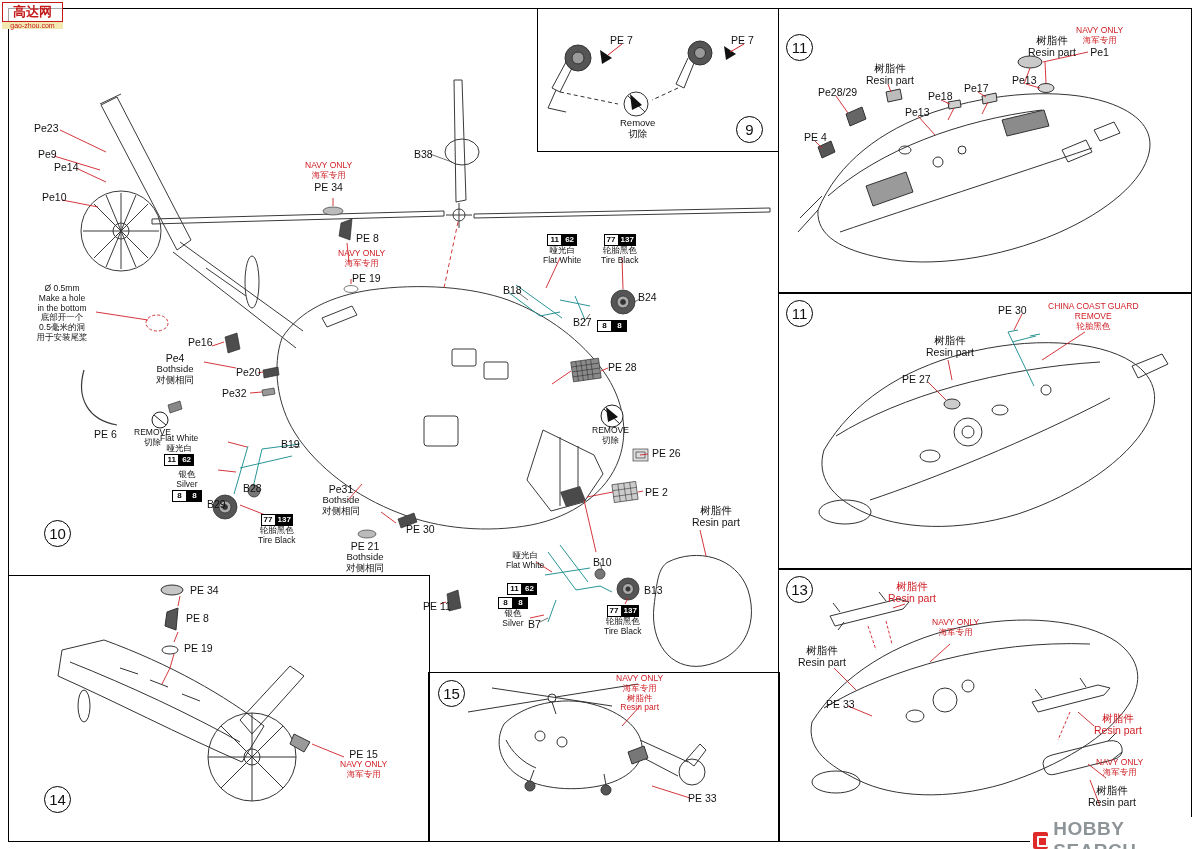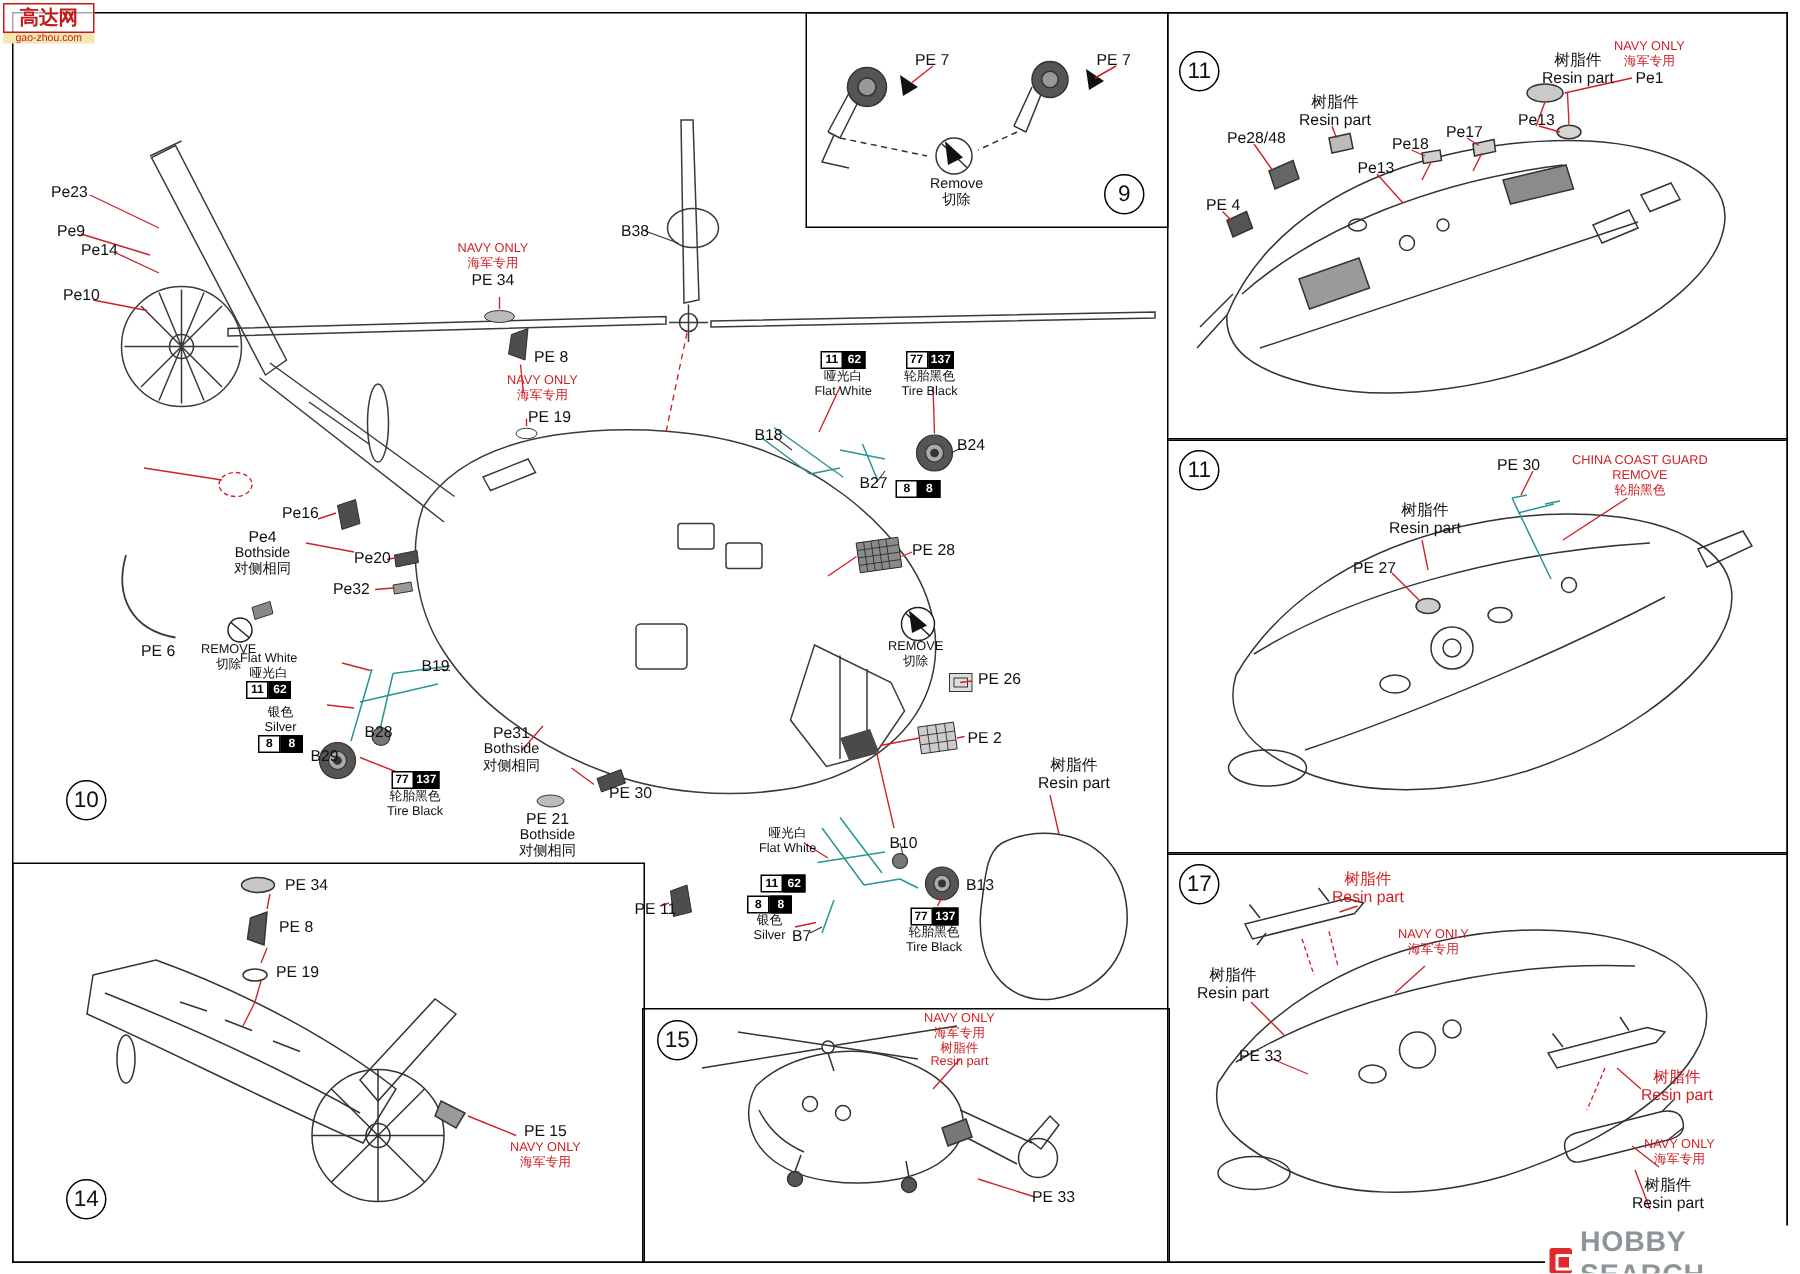--- a/index.html
+++ b/index.html
@@ -305,21 +305,21 @@
 <div class="panel" style="left:778px;top:8px;width:412px;height:284px"></div>
 <div class="panel" style="left:778px;top:292px;width:412px;height:276px"></div>
 <div class="panel" style="left:778px;top:568px;width:412px;height:272px"></div>
 <div class="panel" style="left:8px;top:575px;width:420px;height:265px"></div>
 <div class="panel" style="left:428px;top:672px;width:350px;height:168px"></div>
 
 <div class="stepnum" style="left:736px;top:116px">9</div>
 <div class="stepnum" style="left:44px;top:520px">10</div>
 <div class="stepnum" style="left:786px;top:34px">11</div>
 <div class="stepnum" style="left:786px;top:300px">11</div>
-<div class="stepnum" style="left:786px;top:576px">17</div>
+<div class="stepnum" style="left:786px;top:576px">13</div>
 <div class="stepnum" style="left:44px;top:786px">14</div>
 <div class="stepnum" style="left:438px;top:680px">15</div>
 
 <div class="lbl" style="left:34px;top:122px">Pe23</div>
 <div class="lbl" style="left:38px;top:148px">Pe9</div>
 <div class="lbl" style="left:54px;top:161px">Pe14</div>
 <div class="lbl" style="left:42px;top:191px">Pe10</div>
 
 <div class="lbl" style="left:305px;top:161px">
   <span class="ln sm red">NAVY ONLY</span>
@@ -328,20 +328,28 @@
 </div>
 
 <div class="lbl" style="left:414px;top:148px">B38</div>
 <div class="lbl" style="left:356px;top:232px">PE 8</div>
 <div class="lbl" style="left:338px;top:249px">
   <span class="ln sm red">NAVY ONLY</span>
   <span class="ln sm red">海军专用</span>
 </div>
 <div class="lbl" style="left:352px;top:272px">PE 19</div>
 
+<div class="lbl" style="left:14px;top:284px;width:96px;white-space:normal">
+  <span class="ln sm">Ø 0.5mm</span>
+  <span class="ln sm">Make a hole</span>
+  <span class="ln sm">in the bottom</span>
+  <span class="ln sm">底部开一个</span>
+  <span class="ln sm">0.5毫米的洞</span>
+  <span class="ln sm">用于安装尾桨</span>
+</div>
 
 <div class="lbl" style="left:188px;top:336px">Pe16</div>
 <div class="lbl" style="left:156px;top:352px">
   <span class="ln">Pe4</span>
   <span class="ln md">Bothside</span>
   <span class="ln md">对侧相同</span>
 </div>
 <div class="lbl" style="left:236px;top:366px">Pe20</div>
 <div class="lbl" style="left:222px;top:387px">Pe32</div>
 <div class="lbl" style="left:134px;top:428px">
@@ -440,21 +448,21 @@
 
 <div class="lbl" style="left:1076px;top:26px">
   <span class="ln sm red">NAVY ONLY</span>
   <span class="ln sm red">海军专用</span>
   <span class="ln">Pe1</span>
 </div>
 <div class="lbl" style="left:1028px;top:34px">
   <span class="ln">树脂件</span>
   <span class="ln">Resin part</span>
 </div>
-<div class="lbl" style="left:818px;top:86px">Pe28/48</div>
+<div class="lbl" style="left:818px;top:86px">Pe28/29</div>
 <div class="lbl" style="left:866px;top:62px">
   <span class="ln">树脂件</span>
   <span class="ln">Resin part</span>
 </div>
 <div class="lbl" style="left:928px;top:90px">Pe18</div>
 <div class="lbl" style="left:964px;top:82px">Pe17</div>
 <div class="lbl" style="left:1012px;top:74px">Pe13</div>
 <div class="lbl" style="left:905px;top:106px">Pe13</div>
 <div class="lbl" style="left:804px;top:131px">PE 4</div>
 

